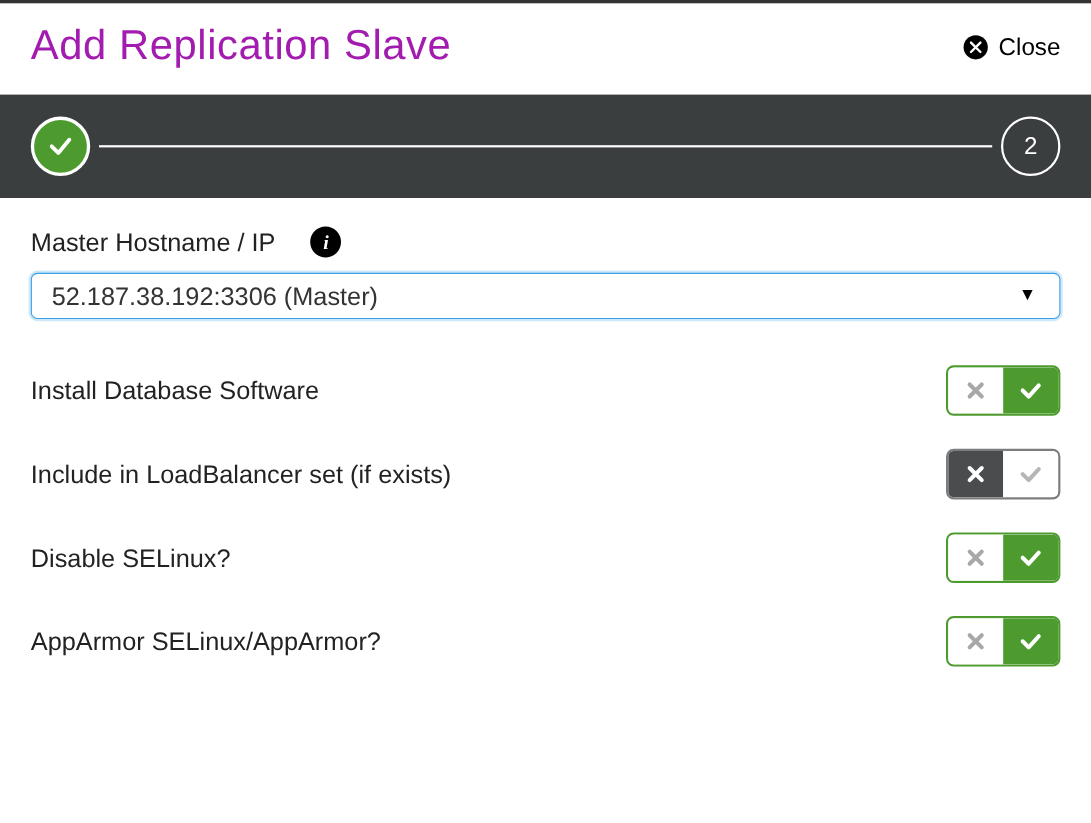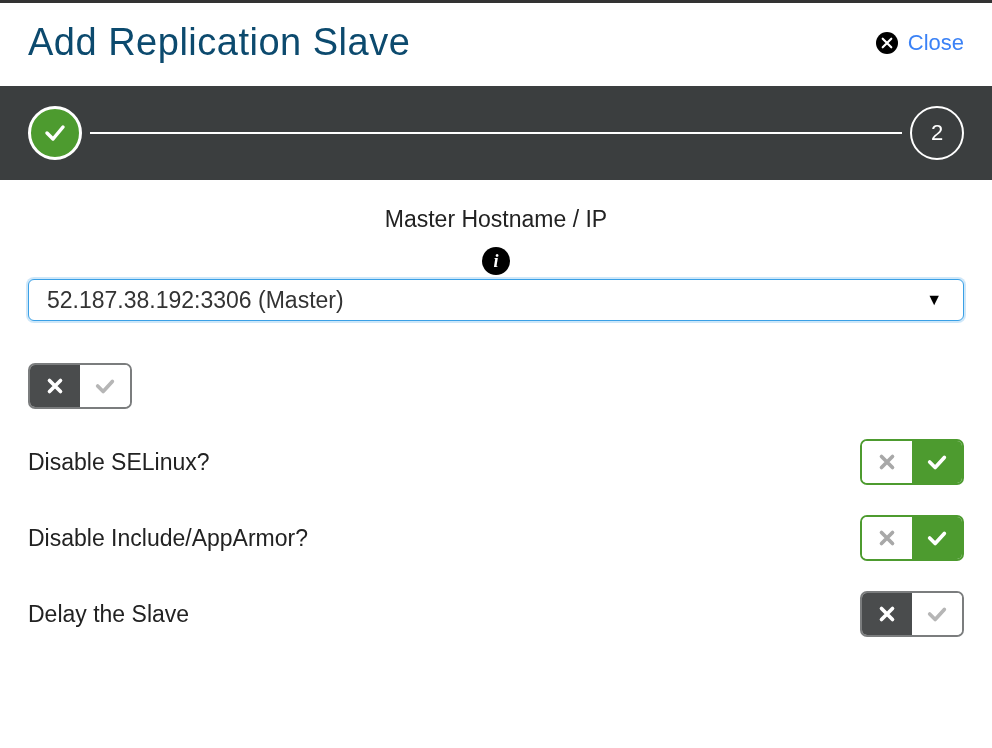--- a/index.html
+++ b/index.html
@@ -17,30 +17,30 @@
   }
   .header {
     display: flex;
     align-items: center;
     justify-content: space-between;
     padding: 18px 28px 22px 28px;
   }
   .title {
     font-size: 38px;
     font-weight: 200;
-    color: #0c4a6e;
+    color: #a21caf;
     letter-spacing: 0.5px;
   }
   .close {
     display: flex;
     align-items: center;
     gap: 10px;
     cursor: pointer;
     font-size: 22px;
-    color: #3b82f6;
+    color: #000000;
     font-weight: 300;
   }
   .close-icon {
     display: inline-flex;
     align-items: center;
     justify-content: center;
     width: 22px;
     height: 22px;
     border-radius: 50%;
     background: #000;
@@ -93,23 +93,22 @@
   }
   .content {
     padding: 26px 28px;
   }
   .field-row {
     margin-bottom: 16px;
   }
   .label-row {
     display: flex;
     align-items: center;
-    gap: 14px;
-    margin-bottom: 4px;
-    flex-direction: column;
+    gap: 32px;
+    margin-bottom: 14px;
   }
   .field-label {
     font-size: 23px;
     font-weight: 400;
     color: #222;
   }
   .info-icon {
     width: 28px;
     height: 28px;
     border-radius: 50%;
@@ -228,22 +227,38 @@
       <div class="select-wrap">
         <select class="select">
           <option>52.187.38.192:3306 (Master)</option>
         </select>
         <span class="select-caret">▼</span>
       </div>
     </div>
 
     <div class="option-rows">
 
-
       <div class="opt-row">
+        <span class="opt-label">Install Database Software</span>
+        <div class="toggle on">
+          <div class="tbtn negate">
+            <svg viewBox="0 0 24 24">
+                <path class="x-stroke" d="M6 6 L18 18 M18 6 L6 18" stroke-width="4" stroke-linecap="round"></path>
+              </svg>
+          </div>
+          <div class="tbtn affirm active">
+            <svg viewBox="0 0 24 24">
+                <path class="chk-stroke" d="M4 12 L10 18 L20 7" fill="none" stroke-width="4" stroke-linecap="round" stroke-linejoin="round"></path>
+              </svg>
+          </div>
+        </div>
+      </div>
+
+      <div class="opt-row">
+        <span class="opt-label">Include in LoadBalancer set (if exists)</span>
         <div class="toggle off">
           <div class="tbtn negate active">
             <svg viewBox="0 0 24 24">
                 <path class="x-stroke" d="M6 6 L18 18 M18 6 L6 18" stroke-width="4" stroke-linecap="round"></path>
               </svg>
           </div>
           <div class="tbtn affirm">
             <svg viewBox="0 0 24 24">
                 <path class="chk-stroke" d="M4 12 L10 18 L20 7" fill="none" stroke-width="4" stroke-linecap="round" stroke-linejoin="round"></path>
               </svg>
@@ -261,46 +276,31 @@
           </div>
           <div class="tbtn affirm active">
             <svg viewBox="0 0 24 24">
                 <path class="chk-stroke" d="M4 12 L10 18 L20 7" fill="none" stroke-width="4" stroke-linecap="round" stroke-linejoin="round"></path>
               </svg>
           </div>
         </div>
       </div>
 
       <div class="opt-row">
-        <span class="opt-label">Disable Include/AppArmor?</span>
+        <span class="opt-label">AppArmor SELinux/AppArmor?</span>
         <div class="toggle on">
           <div class="tbtn negate">
             <svg viewBox="0 0 24 24">
                 <path class="x-stroke" d="M6 6 L18 18 M18 6 L6 18" stroke-width="4" stroke-linecap="round"></path>
               </svg>
           </div>
           <div class="tbtn affirm active">
             <svg viewBox="0 0 24 24">
                 <path class="chk-stroke" d="M4 12 L10 18 L20 7" fill="none" stroke-width="4" stroke-linecap="round" stroke-linejoin="round"></path>
               </svg>
           </div>
         </div>
       </div>
 
-      <div class="opt-row">
-        <span class="opt-label">Delay the Slave</span>
-        <div class="toggle off">
-          <div class="tbtn negate active">
-            <svg viewBox="0 0 24 24">
-                <path class="x-stroke" d="M6 6 L18 18 M18 6 L6 18" stroke-width="4" stroke-linecap="round"></path>
-              </svg>
-          </div>
-          <div class="tbtn affirm">
-            <svg viewBox="0 0 24 24">
-                <path class="chk-stroke" d="M4 12 L10 18 L20 7" fill="none" stroke-width="4" stroke-linecap="round" stroke-linejoin="round"></path>
-              </svg>
-          </div>
-        </div>
-      </div>
 
     </div>
   </div>
 </div>
 
 </body></html>

